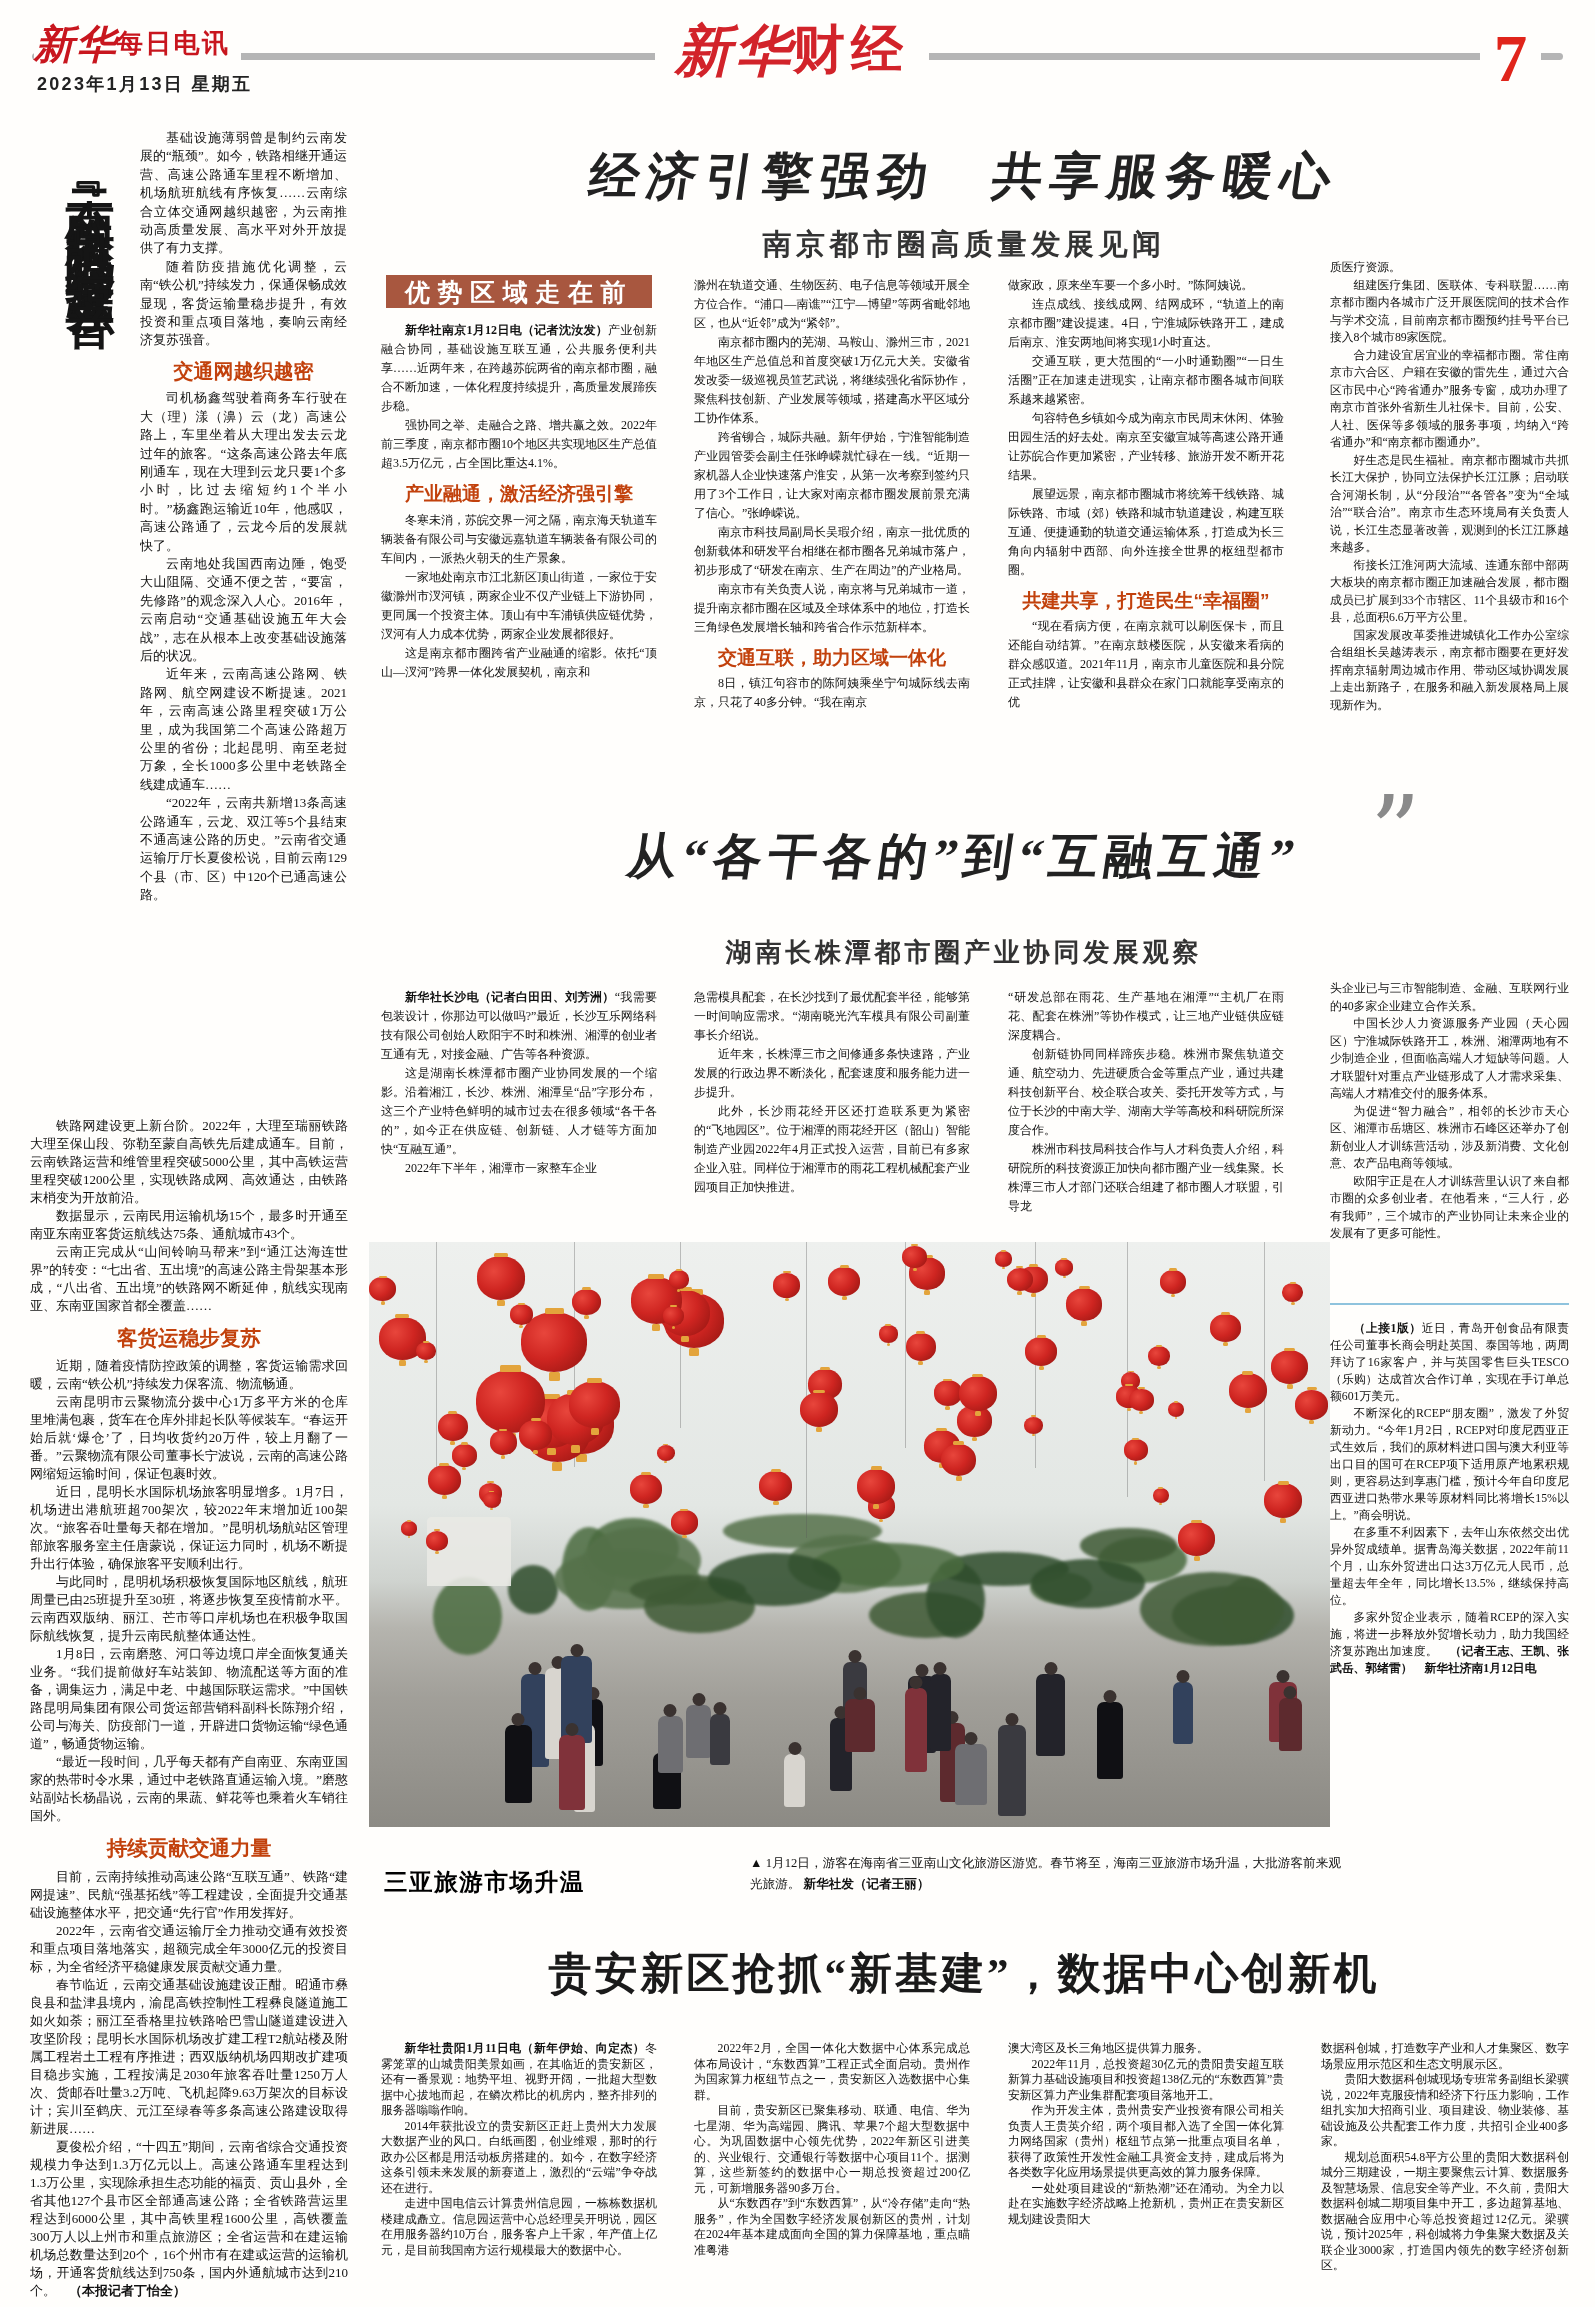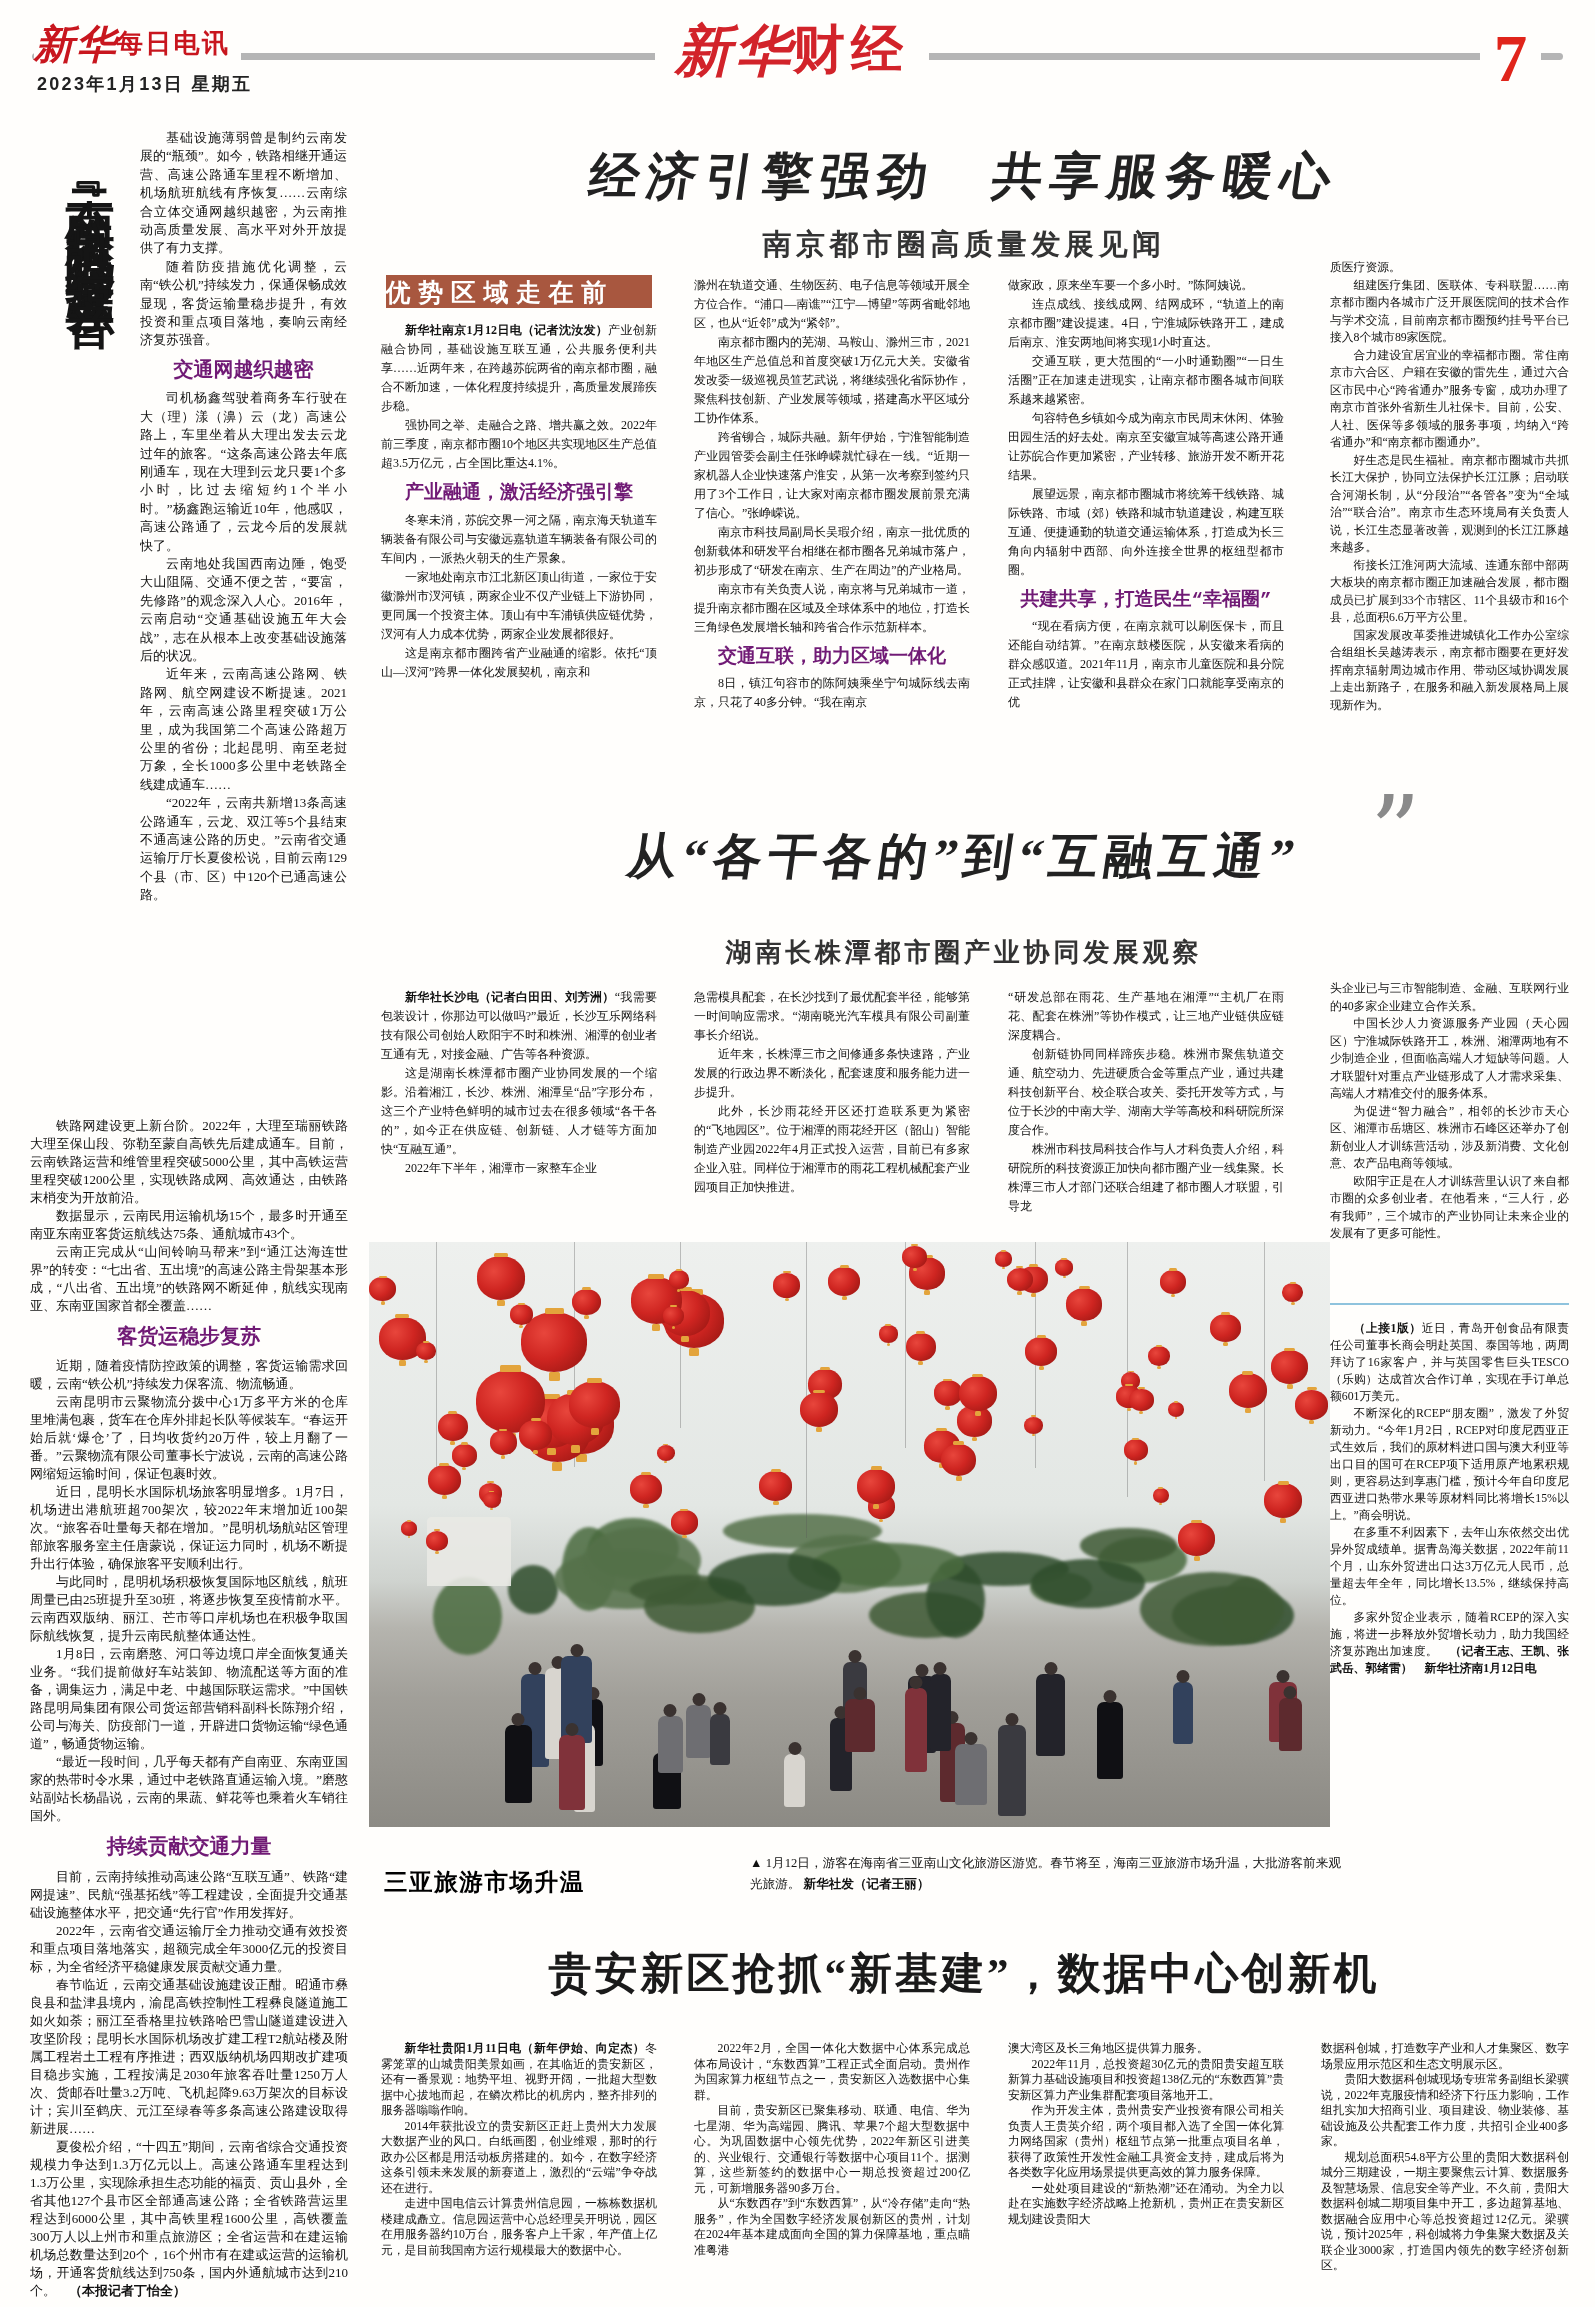--- a/index.html
+++ b/index.html
@@ -16,37 +16,37 @@
   .section-logo .script{font-style:italic;font-weight:bold;font-size:56px;letter-spacing:3px;}
   .section-logo .rest{font-weight:bold;font-size:52px;letter-spacing:6px;vertical-align:3px;}
   .page-num{position:absolute;left:1480px;top:20px;background:#fffefc;padding:0 13.7px;
             color:#e0251b;font-weight:bold;font-size:67px;font-family:"Liberation Serif",serif;}
   
   .col{position:absolute;overflow:hidden;text-align:justify;}
   .col p{margin:0;text-indent:2em;}
   .col p.noind{text-indent:0;}
   .col .bl{font-weight:bold;}
   .col .sign{font-weight:bold;}
-  .col-subhead{font-family:Liberation Mono, monospace;font-weight:bold;
-               text-align:center;text-indent:0;color:#701a75;}
+  .col-subhead{font-family:Liberation Sans, sans-serif;font-weight:bold;
+               text-align:center;text-indent:0;color:#c2410c;}
   
   .vert-headline{position:absolute;left:49px;top:152px;height:936px;width:82px;
                  writing-mode:vertical-rl;text-orientation:upright;
                  font-size:49px;font-weight:bold;letter-spacing:7.6px;color:#151515;line-height:82px;}
   .a-side{left:140px;top:129px;width:207px;height:985px;font-size:13px;line-height:18.4px;}
   .a-side .col-subhead{font-size:20px;margin:12px 0 9px;}
   .a-main{left:30px;top:1117px;width:318px;height:1181px;font-size:13px;line-height:18px;}
   .a-main .col-subhead{font-size:20.6px;margin:13.7px 0 10.7px;}
   
   .b-headline{position:absolute;left:358px;top:143px;width:1212px;text-align:center;
               font-size:50px;font-weight:bold;letter-spacing:7.6px;color:#222;transform:skewX(-8deg);}
   .b-subtitle{position:absolute;left:358px;top:225px;width:1212px;text-align:center;
               font-family:"Liberation Sans","DejaVu Sans",sans-serif;font-weight:600;font-size:29px;letter-spacing:4.6px;color:#333;}
   .tag-box{background:#a8573f;color:#fff;font-family:"Liberation Sans",sans-serif;font-weight:bold;
-           font-size:25px;letter-spacing:7.6px;padding:7.6px 0 6px;margin:3px 4.6px 13.7px;text-indent:0;}
+           font-size:25px;letter-spacing:7.6px;text-align:center;padding:7.6px 0 6px;margin:3px 4.6px 13.7px;text-indent:0;}
   .bcol{font-size:12px;line-height:19px;}
   .bcol .col-subhead{font-size:19px;margin:10.7px 0 7.6px;}
   .ncol4{font-size:11.8px;line-height:17.5px;}
   
   .c-headline{position:absolute;left:358px;top:824px;width:1212px;text-align:center;
               font-size:49px;font-weight:bold;letter-spacing:6px;color:#222;transform:skewX(-8deg);}
   .c-subtitle{position:absolute;left:358px;top:935px;width:1212px;text-align:center;
               font-family:"Liberation Sans","DejaVu Sans",sans-serif;font-weight:600;font-size:26px;letter-spacing:3.8px;color:#333;}
   
   .pullquote{position:absolute;left:1370px;top:782px;font-size:99px;color:#8a8a8a;

